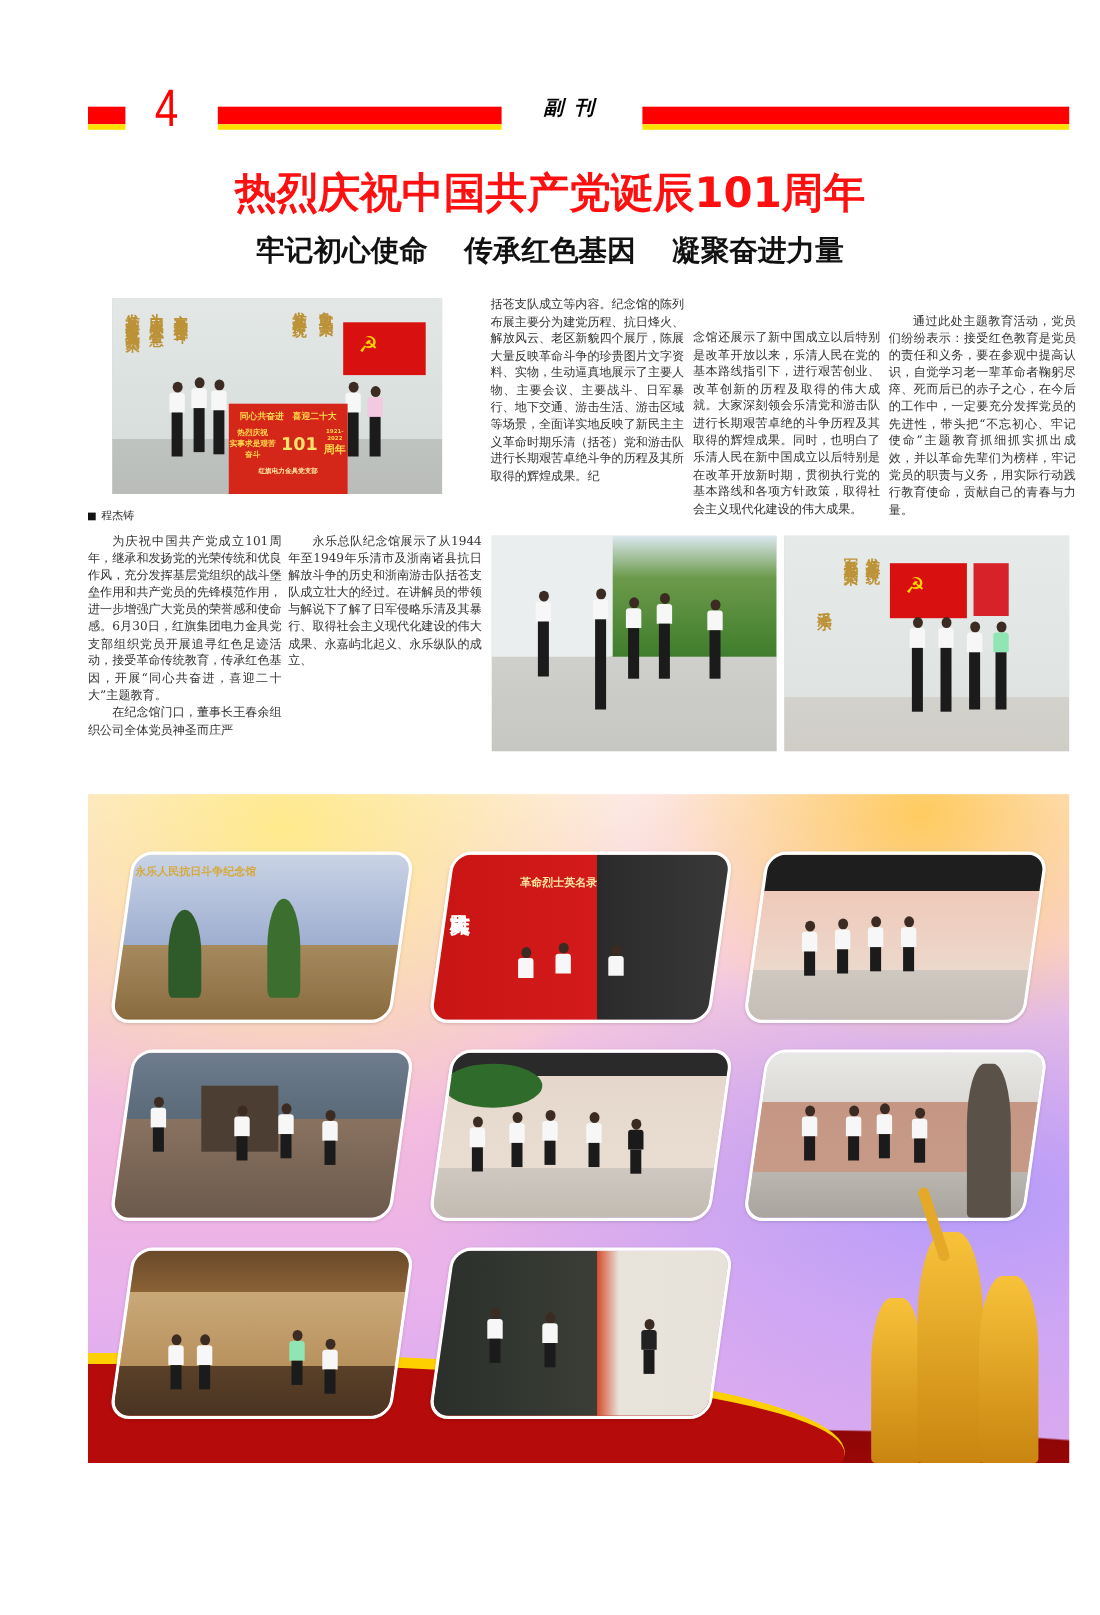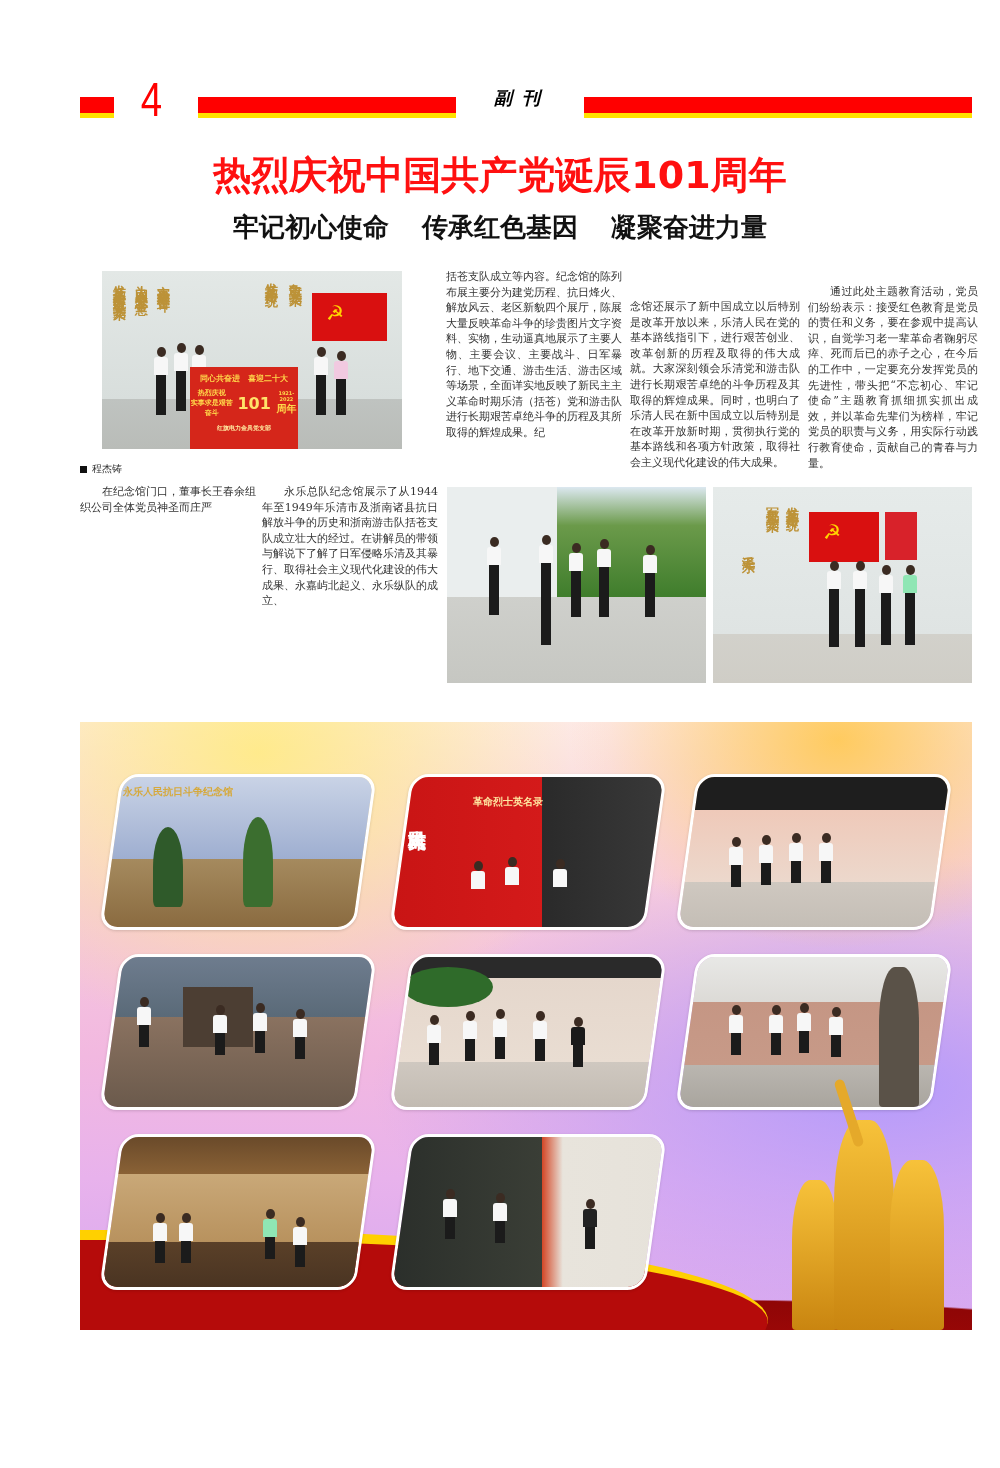--- a/index.html
+++ b/index.html
@@ -116,21 +116,21 @@
   <div class="person" style="left:212px;top:76px;">
       <div class="head"></div>
       <div class="shirt"></div>
       <div class="pants" style="height:40px"></div>
     </div>
   <div class="person" style="left:232px;top:80px;">
       <div class="head"></div>
       <div class="shirt" style="background:#f1c9e0"></div>
       <div class="pants" style="height:36px"></div>
     </div>
-  <div class="banner" style="left:88px;top:96px;width:108px;height:84px;">
+  <div class="banner" style="left:106px;top:96px;width:108px;height:84px;">
     <div class="l1">同心共奋进　喜迎二十大</div>
     <div class="l2">
       <div>
         <div>热烈庆祝</div>
         <div>实事求是艰苦奋斗</div>
       </div>
       <span class="big">101</span>
       <div>
         <div style="font-size:5px">1921-2022</div>
         <div style="font-size:10px">周年</div>
@@ -139,20 +139,21 @@
     <div class="l3">红旗电力金具党支部</div>
   </div>
 </div>
 
 <div class="byline">
   <span class="sq"></span>
   <span>程杰铸</span>
 </div>
 
 <div class="col" style="left:80px;top:484px;width:176px;">
+  <p>为庆祝中国共产党成立101周年，继承和发扬党的光荣传统和优良作风，充分发挥基层党组织的战斗堡垒作用和共产党员的先锋模范作用，进一步增强广大党员的荣誉感和使命感。6月30日，红旗集团电力金具党支部组织党员开展追寻红色足迹活动，接受革命传统教育，传承红色基因，开展“同心共奋进，喜迎二十大”主题教育。</p>
   <p>在纪念馆门口，董事长王春余组织公司全体党员神圣而庄严</p>
 </div>
 <div class="col" style="left:262px;top:484px;width:176px;">
   <p>永乐总队纪念馆展示了从1944年至1949年乐清市及浙南诸县抗日解放斗争的历史和浙南游击队括苍支队成立壮大的经过。在讲解员的带领与解说下了解了日军侵略乐清及其暴行、取得社会主义现代化建设的伟大成果、永嘉屿北起义、永乐纵队的成立、</p>
 </div>
 <div class="col" style="left:446px;top:269px;width:176px;">
   <p class="noindent">括苍支队成立等内容。纪念馆的陈列布展主要分为建党历程、抗日烽火、解放风云、老区新貌四个展厅，陈展大量反映革命斗争的珍贵图片文字资料、实物，生动逼真地展示了主要人物、主要会议、主要战斗、日军暴行、地下交通、游击生活、游击区域等场景，全面详实地反映了新民主主义革命时期乐清（括苍）党和游击队进行长期艰苦卓绝斗争的历程及其所取得的辉煌成果。纪</p>
 </div>
 <div class="col" style="left:630px;top:269px;width:170px;margin-top:30px;">
   <p class="noindent">念馆还展示了新中国成立以后特别是改革开放以来，乐清人民在党的基本路线指引下，进行艰苦创业、改革创新的历程及取得的伟大成就。大家深刻领会乐清党和游击队进行长期艰苦卓绝的斗争历程及其取得的辉煌成果。同时，也明白了乐清人民在新中国成立以后特别是在改革开放新时期，贯彻执行党的基本路线和各项方针政策，取得社会主义现代化建设的伟大成果。</p>

